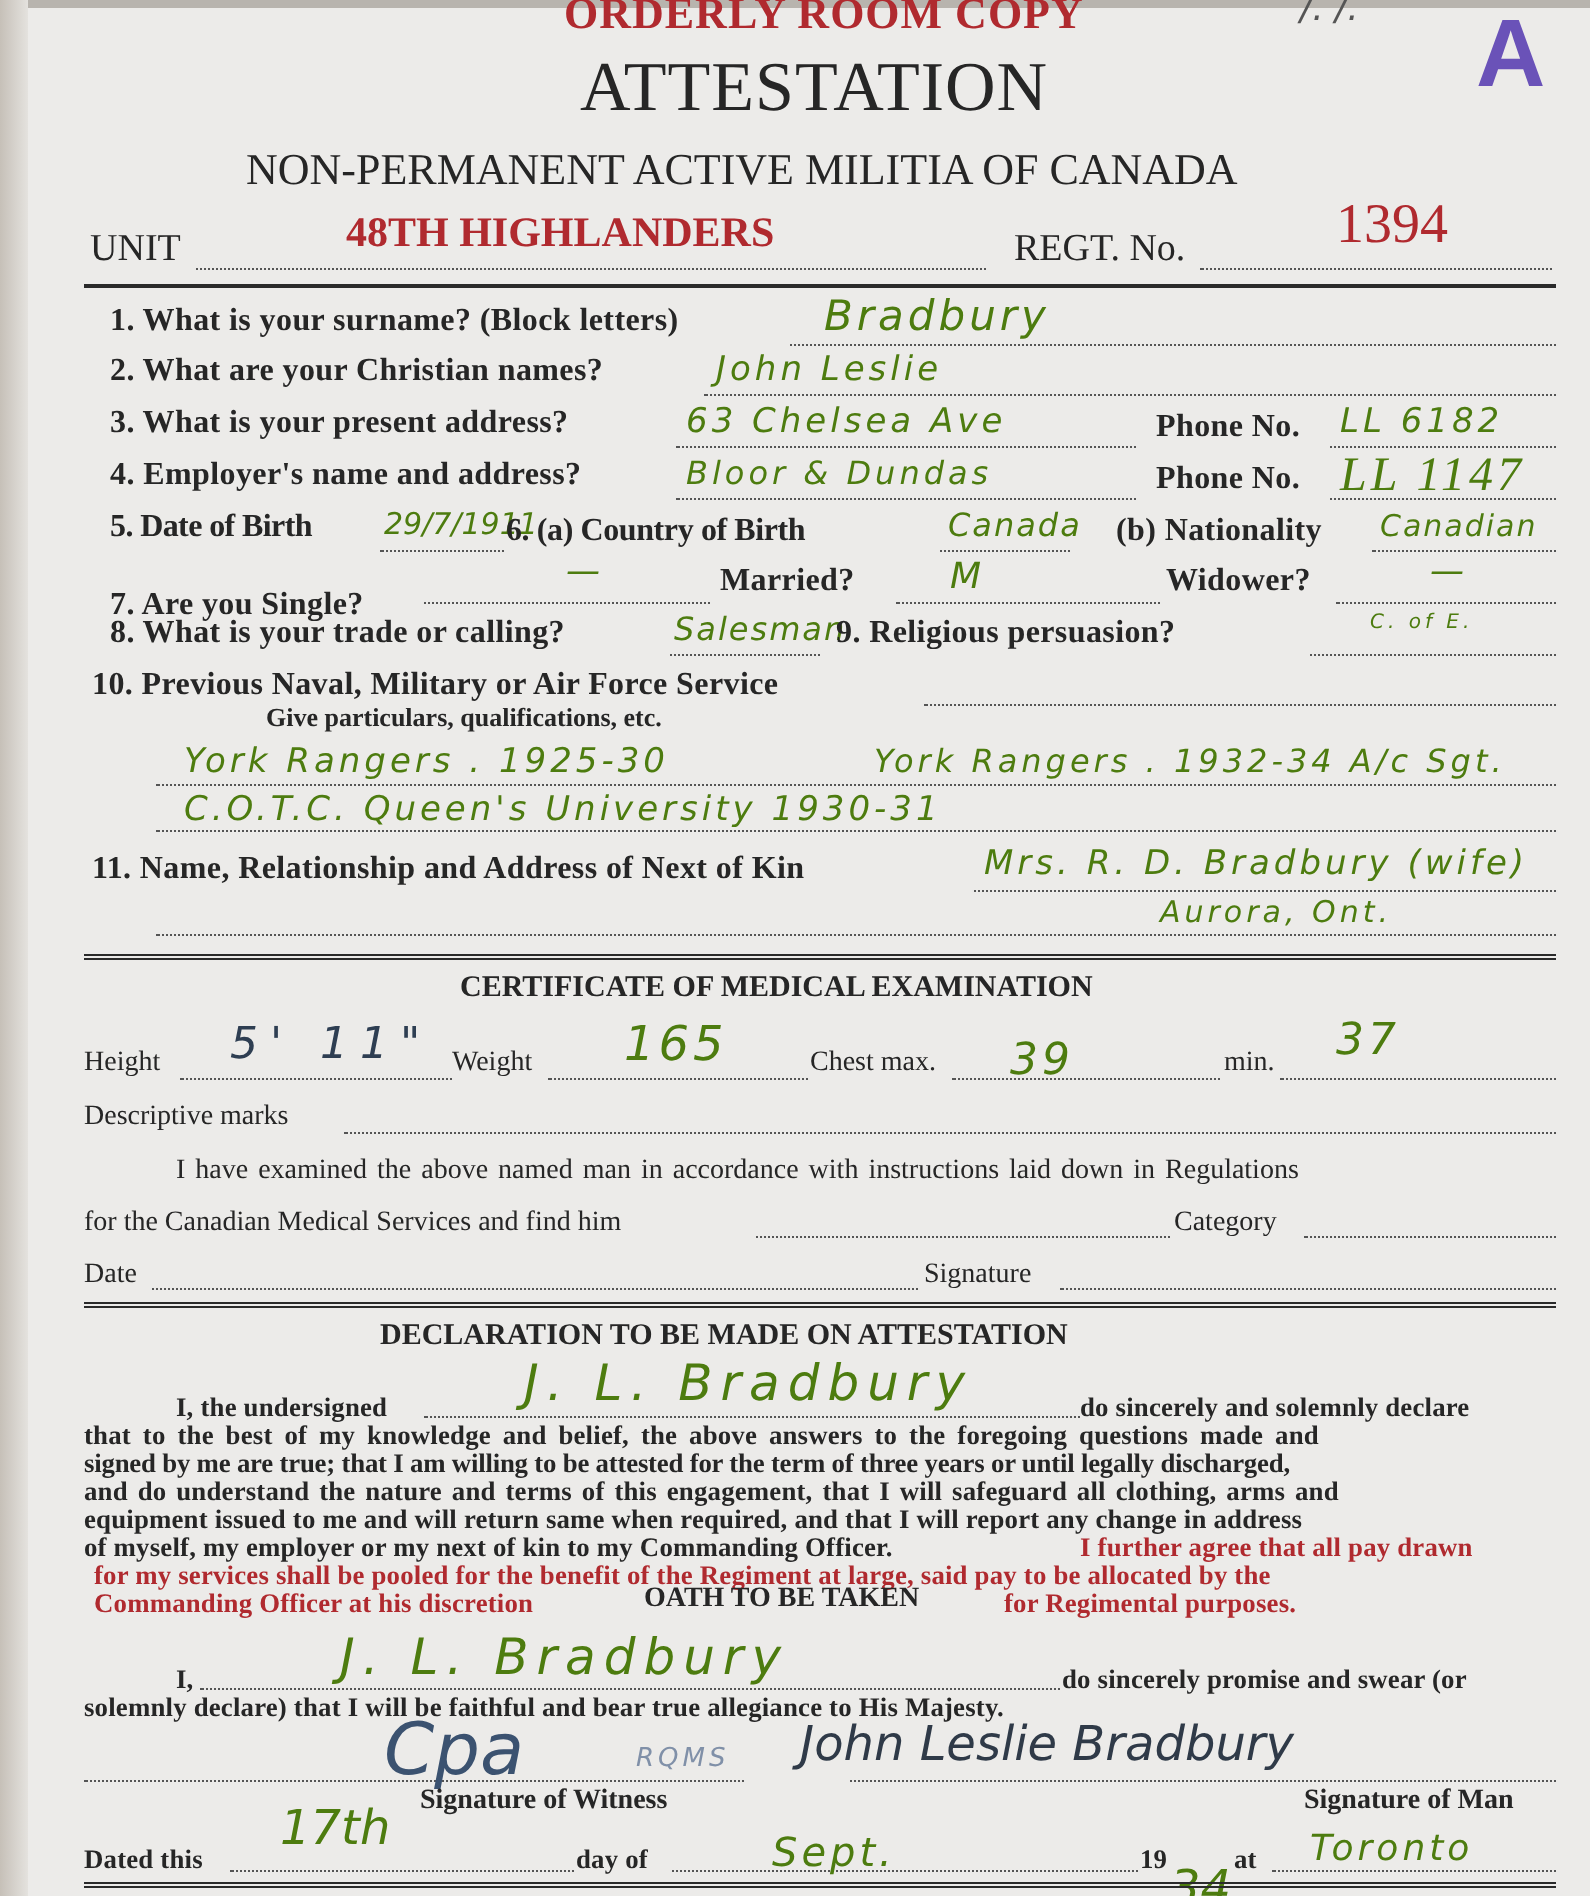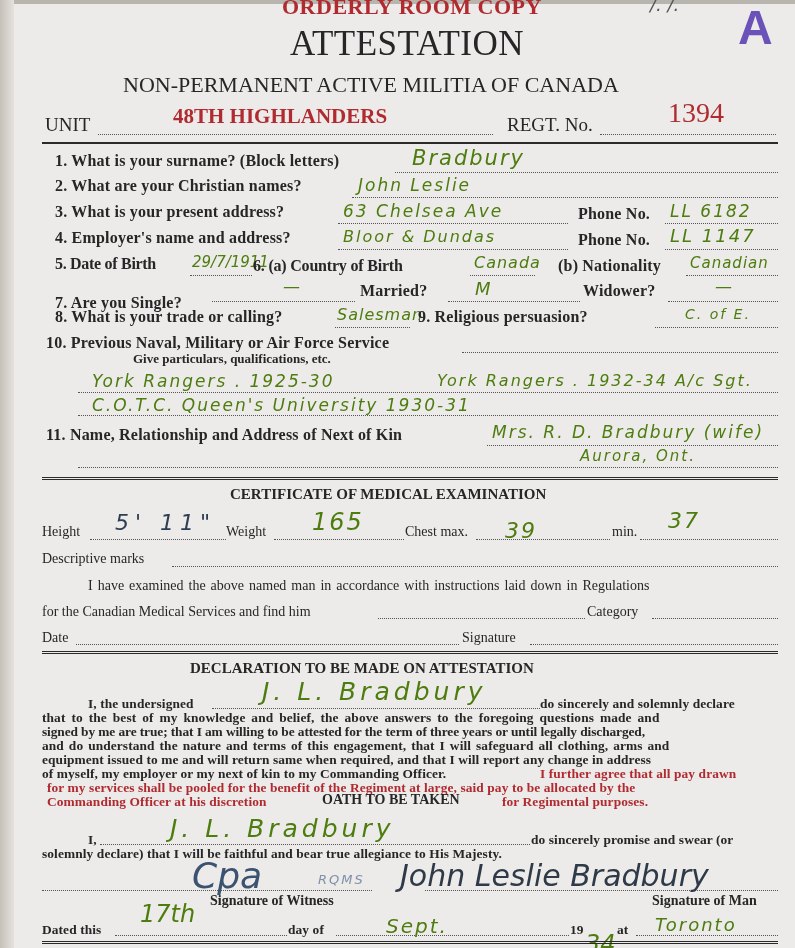--- a/index.html
+++ b/index.html
@@ -58,21 +58,21 @@
   <div class="abs hw" style="left:343px; top:201px; font-size:17px;">63 Chelsea Ave</div>
   <div class="abs q" style="left:578px; top:205px;">Phone No.</div>
   <div class="dots" style="left:665px; top:223px; width:113px;"></div>
   <div class="abs hw" style="left:670px; top:201px; font-size:17px;">LL 6182</div>
 
   <div class="abs q" style="left:55px; top:229px;">4. Employer's name and address?</div>
   <div class="dots" style="left:338px; top:249px; width:230px;"></div>
   <div class="abs hw" style="left:343px; top:227px; font-size:16px;">Bloor &amp; Dundas</div>
   <div class="abs q" style="left:578px; top:231px;">Phone No.</div>
   <div class="dots" style="left:665px; top:249px; width:113px;"></div>
-  <div class="abs hw" style="left:670px; top:225px; font-size:18px;">LL 1147</div>
+  <div class="abs hw" style="left:670px; top:225px; font-size:24px;font-family:Liberation Serif, serif;">LL 1147</div>
 
   <div class="abs q" style="left:55px; top:255px; letter-spacing:-0.3px;">5. Date of Birth</div>
   <div class="dots" style="left:190px; top:275px; width:62px;"></div>
   <div class="abs hw" style="left:192px; top:253px; font-size:15px; letter-spacing:0;">29/7/1911</div>
   <div class="abs q" style="left:253px; top:257px; letter-spacing:-0.2px;">6. (a) Country of Birth</div>
   <div class="dots" style="left:470px; top:275px; width:65px;"></div>
   <div class="abs hw" style="left:474px; top:253px; font-size:16px; letter-spacing:1px;">Canada</div>
   <div class="abs q" style="left:558px; top:257px;">(b) Nationality</div>
   <div class="dots" style="left:686px; top:275px; width:92px;"></div>
   <div class="abs hw" style="left:690px; top:254px; font-size:15px; letter-spacing:1px;">Canadian</div>
@@ -85,21 +85,21 @@
   <div class="abs hw" style="left:475px; top:278px; font-size:18px;">M</div>
   <div class="abs q" style="left:583px; top:282px;">Widower?</div>
   <div class="dots" style="left:668px; top:301px; width:110px;"></div>
   <div class="abs hw" style="left:715px; top:276px; font-size:17px;">—</div>
 
   <div class="abs q" style="left:55px; top:308px;">8. What is your trade or calling?</div>
   <div class="dots" style="left:335px; top:327px; width:75px;"></div>
   <div class="abs hw" style="left:337px; top:305px; font-size:16px; letter-spacing:1px;">Salesman</div>
   <div class="abs q" style="left:418px; top:308px;">9. Religious persuasion?</div>
   <div class="dots" style="left:655px; top:327px; width:123px;"></div>
-  <div class="abs hw" style="left:685px; top:306px; font-size:14px;">C. of E.</div>
+  <div class="abs hw" style="left:685px; top:306px; font-size:10px;">C. of E.</div>
 
   <div class="abs q" style="left:46px; top:334px;">10. Previous Naval, Military or Air Force Service</div>
   <div class="dots" style="left:462px; top:352px; width:316px;"></div>
   <div class="abs" style="left:133px; top:351px; font-size:13px; font-weight:bold;">Give particulars, qualifications, etc.</div>
   <div class="dots" style="left:78px; top:392px; width:700px;"></div>
   <div class="abs hw" style="left:92px; top:371px; font-size:17px;">York Rangers . 1925-30</div>
   <div class="abs hw" style="left:437px; top:371px; font-size:16px;">York Rangers . 1932-34  A/c Sgt.</div>
   <div class="dots" style="left:78px; top:415px; width:700px;"></div>
   <div class="abs hw" style="left:92px; top:395px; font-size:17px;">C.O.T.C. Queen's University 1930-31</div>
 
@@ -164,21 +164,21 @@
   <div class="abs hw" style="left:170px; top:814px; font-size:25px; letter-spacing:4px;">J. L. Bradbury</div>
   <div class="abs body-text" style="left:531px; top:833px;">do sincerely promise and swear (or</div>
   <div class="abs body-text" style="left:42px; top:847px;">solemnly declare) that I will be faithful and bear true allegiance to His Majesty.</div>
 
   <div class="dots" style="left:42px; top:890px; width:330px;"></div>
   <div class="abs hw-dark" style="left:192px; top:855px; font-size:36px; color:#3b5270;">Cpa</div>
   <div class="abs hw" style="left:318px; top:872px; font-size:13px; color:#8090a8;">RQMS</div>
   <div class="abs" style="left:210px; top:893px; font-size:14px; font-weight:bold;">Signature of Witness</div>
 
   <div class="dots" style="left:425px; top:890px; width:353px;"></div>
-  <div class="abs hw-dark" style="left:400px; top:858px; font-size:30px; color:#2f3a48;">John Leslie Bradbury</div>
+  <div class="abs hw-dark" style="left:400px; top:858px; font-size:24px; color:#2f3a48;">John Leslie Bradbury</div>
   <div class="abs" style="left:652px; top:893px; font-size:14px; font-weight:bold;">Signature of Man</div>
 
   <div class="abs body-text" style="left:42px; top:923px;">Dated this</div>
   <div class="dots" style="left:115px; top:935px; width:172px;"></div>
   <div class="abs hw" style="left:140px; top:900px; font-size:24px; letter-spacing:0;">17th</div>
   <div class="abs body-text" style="left:288px; top:923px;">day of</div>
   <div class="dots" style="left:336px; top:935px; width:233px;"></div>
   <div class="abs hw" style="left:386px; top:914px; font-size:20px;">Sept.</div>
   <div class="abs body-text" style="left:570px; top:923px;">19</div>
   <div class="abs hw" style="left:585px; top:930px; font-size:24px; letter-spacing:0;text-decoration:underline;">34</div>

